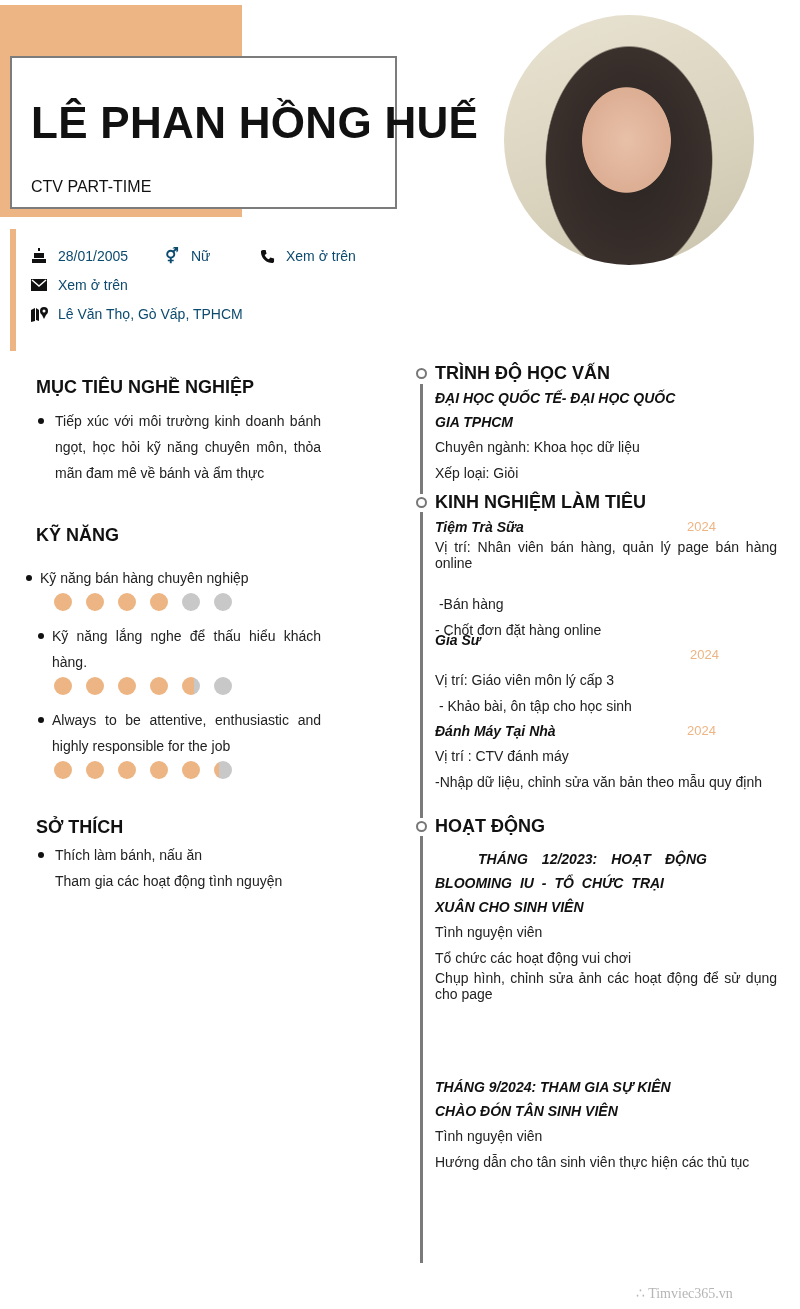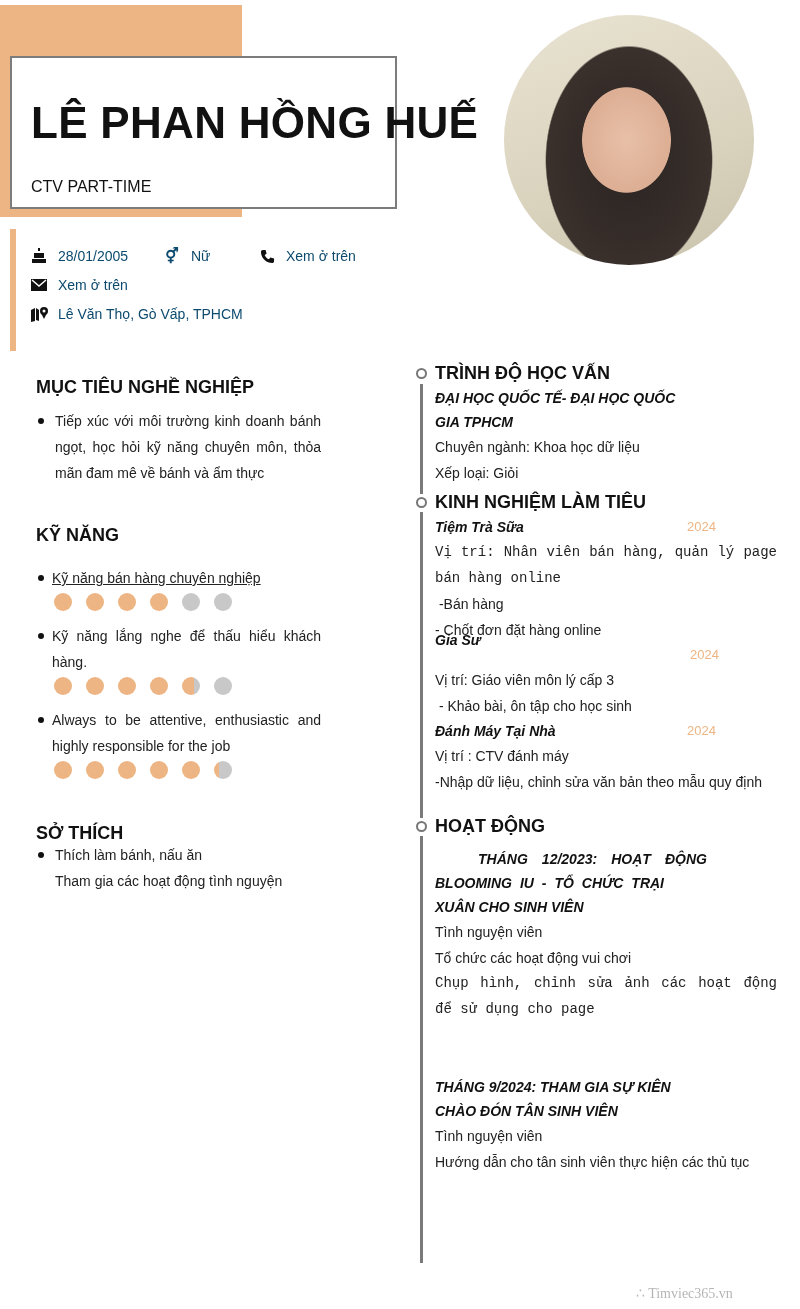--- a/index.html
+++ b/index.html
@@ -20,21 +20,21 @@
   .bullet-block .dot { position: absolute; left: -17px; top: 10px; width: 6px; height: 6px; border-radius: 50%; background: #111; }
   .rating { position: absolute; display: flex; gap: 14px; }
   .rating .c { width: 18px; height: 18px; border-radius: 50%; background: #c8c8c8; }
   .rating .c.on { background: #edb584; }
   .rating .c.half { background: linear-gradient(90deg, #edb584 0 65%, #c8c8c8 65% 100%); }
   .rating .c.part { background: linear-gradient(90deg, #edb584 0 25%, #c8c8c8 25% 100%); }
   .tl-line { position: absolute; left: 420px; width: 3px; background: #7a7a7a; }
   .tl-node { position: absolute; left: 416px; width: 11px; height: 11px; border: 2px solid #777; border-radius: 50%; background: #fff; }
   .rt { position: absolute; left: 435px; font-size: 14px; color: #222; white-space: nowrap; }
   .rt.b { font-weight: bold; color: #111; font-style: italic; }
-  .rt.j { white-space: normal; width: 342px; text-align: justify; line-height: 26px; font-family: Liberation Mono, monospace; }
+  .rt.j { white-space: normal; width: 342px; text-align: justify; line-height: 16px; }
   .year { position: absolute; font-size: 13px; color: #edb584; }
   .watermark { position: absolute; left: 636px; top: 1285px; font-family: Liberation Serif, serif; font-size: 14px; color: #b5b5b5; }
 </style>
 </head>
 <body>
 
 <div class="accent-block"></div>
 <div class="name-box">
   <div class="name">LÊ PHAN HỒNG HUẾ</div>
   <div class="jobtitle">CTV PART-TIME</div>
@@ -86,21 +86,21 @@
 </div>
 
 <div class="section-title" style="left:36px; top:377px;">MỤC TIÊU NGHỀ NGHIỆP</div>
 <div class="bullet-block" style="left:55px; top:408px; width:266px;">
   <span class="dot"></span>
   <span>Tiếp xúc với môi trường kinh doanh bánh ngọt, học hỏi kỹ năng chuyên môn, thỏa mãn đam mê về bánh và ẩm thực</span>
 </div>
 
 <div class="section-title" style="left:36px; top:525px;">KỸ NĂNG</div>
 
-<div class="bullet-block" style="left:52px; top:565px; width:269px;text-decoration:underline;">
+<div class="bullet-block" style="left:40px; top:565px; width:269px;">
   <span class="dot" style="left:-14px;"></span>
   <span>Kỹ năng bán hàng chuyên nghiệp</span>
 </div>
 <div class="rating" style="left:54px; top:593px;">
   <span class="c on"></span>
     <span class="c on"></span>
     <span class="c on"></span>
     <span class="c on"></span>
     <span class="c"></span>
     <span class="c"></span>
@@ -125,21 +125,21 @@
 </div>
 <div class="rating" style="left:54px; top:761px;">
   <span class="c on"></span>
     <span class="c on"></span>
     <span class="c on"></span>
     <span class="c on"></span>
     <span class="c on"></span>
     <span class="c part"></span>
 </div>
 
-<div class="section-title" style="left:36px; top:817px;margin-top:6px;">SỞ THÍCH</div>
+<div class="section-title" style="left:36px; top:817px;">SỞ THÍCH</div>
 <div class="bullet-block" style="left:55px; top:842px; width:280px;">
   <span class="dot"></span>
   <span>Thích làm bánh, nấu ăn</span>
 </div>
 <div class="bullet-block" style="left:55px; top:868px; width:280px;">
   <span>Tham gia các hoạt động tình nguyện</span>
 </div>
 
 <div class="tl-line" style="top:384px; height:110px;"></div>
 <div class="tl-line" style="top:512px; height:306px;"></div>

